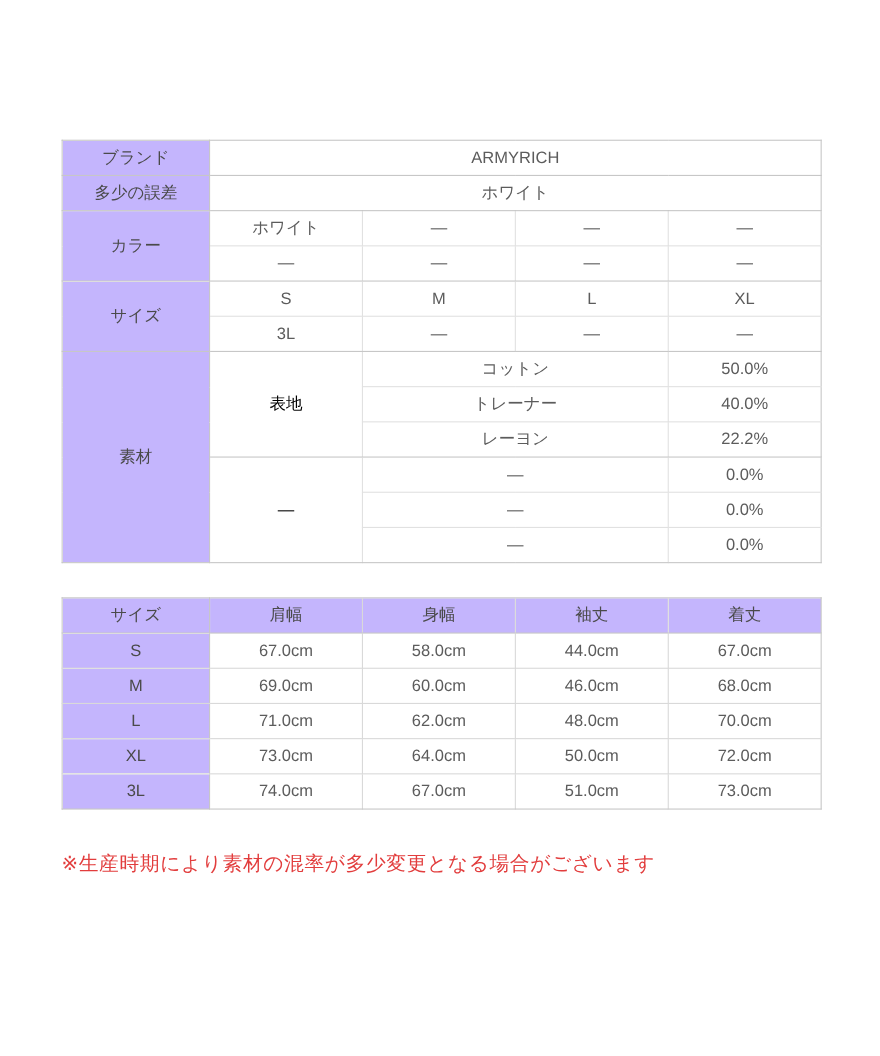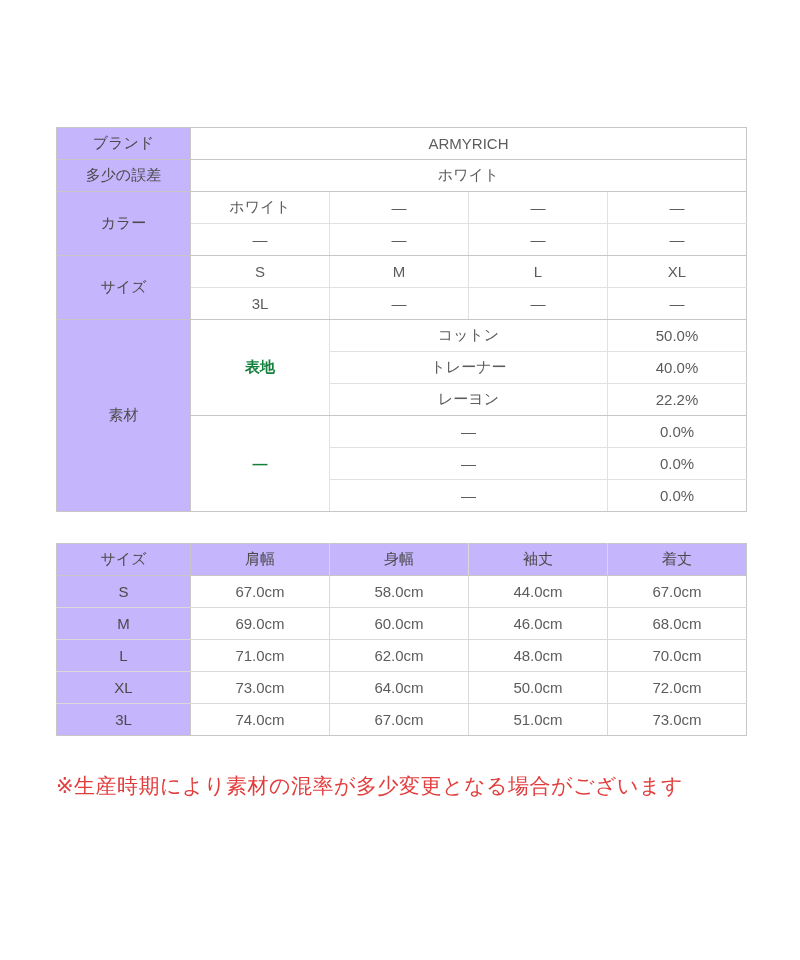--- a/index.html
+++ b/index.html
@@ -34,29 +34,29 @@
     font-weight: 400;
     color: #4a4a4a;
   }
   
   .tbl tr:first-child > th, .tbl tr:first-child > td { border-top-color: #c7c7c7; }
   .tbl tr > *:last-child { border-right-color: #c7c7c7; }
   .le { border-left-color: #c7c7c7 !important; }
   .colsep { border-right-color: #c7c7c7 !important; }
   .gb { border-bottom-color: #c7c7c7 !important; }
   
-  .tbl td.sub { font-weight: 700; color: #15803d; }
+  .tbl td.sub { font-weight: 400; color: #000000; }
 
   .measure { margin-top: 31px; }
   .measure th, .measure td { border-color: #d9d9d9; }
 
   .notes { margin-top: 31px; }
   .note {
     color: #e23d3d;
-    font-size: 21px;
+    font-size: 18px;
     line-height: 37px;
     letter-spacing: 0.5px;
   }
 </style>
 </head>
 <body>
 
 <div class="page">
 
   <table class="tbl spec">

